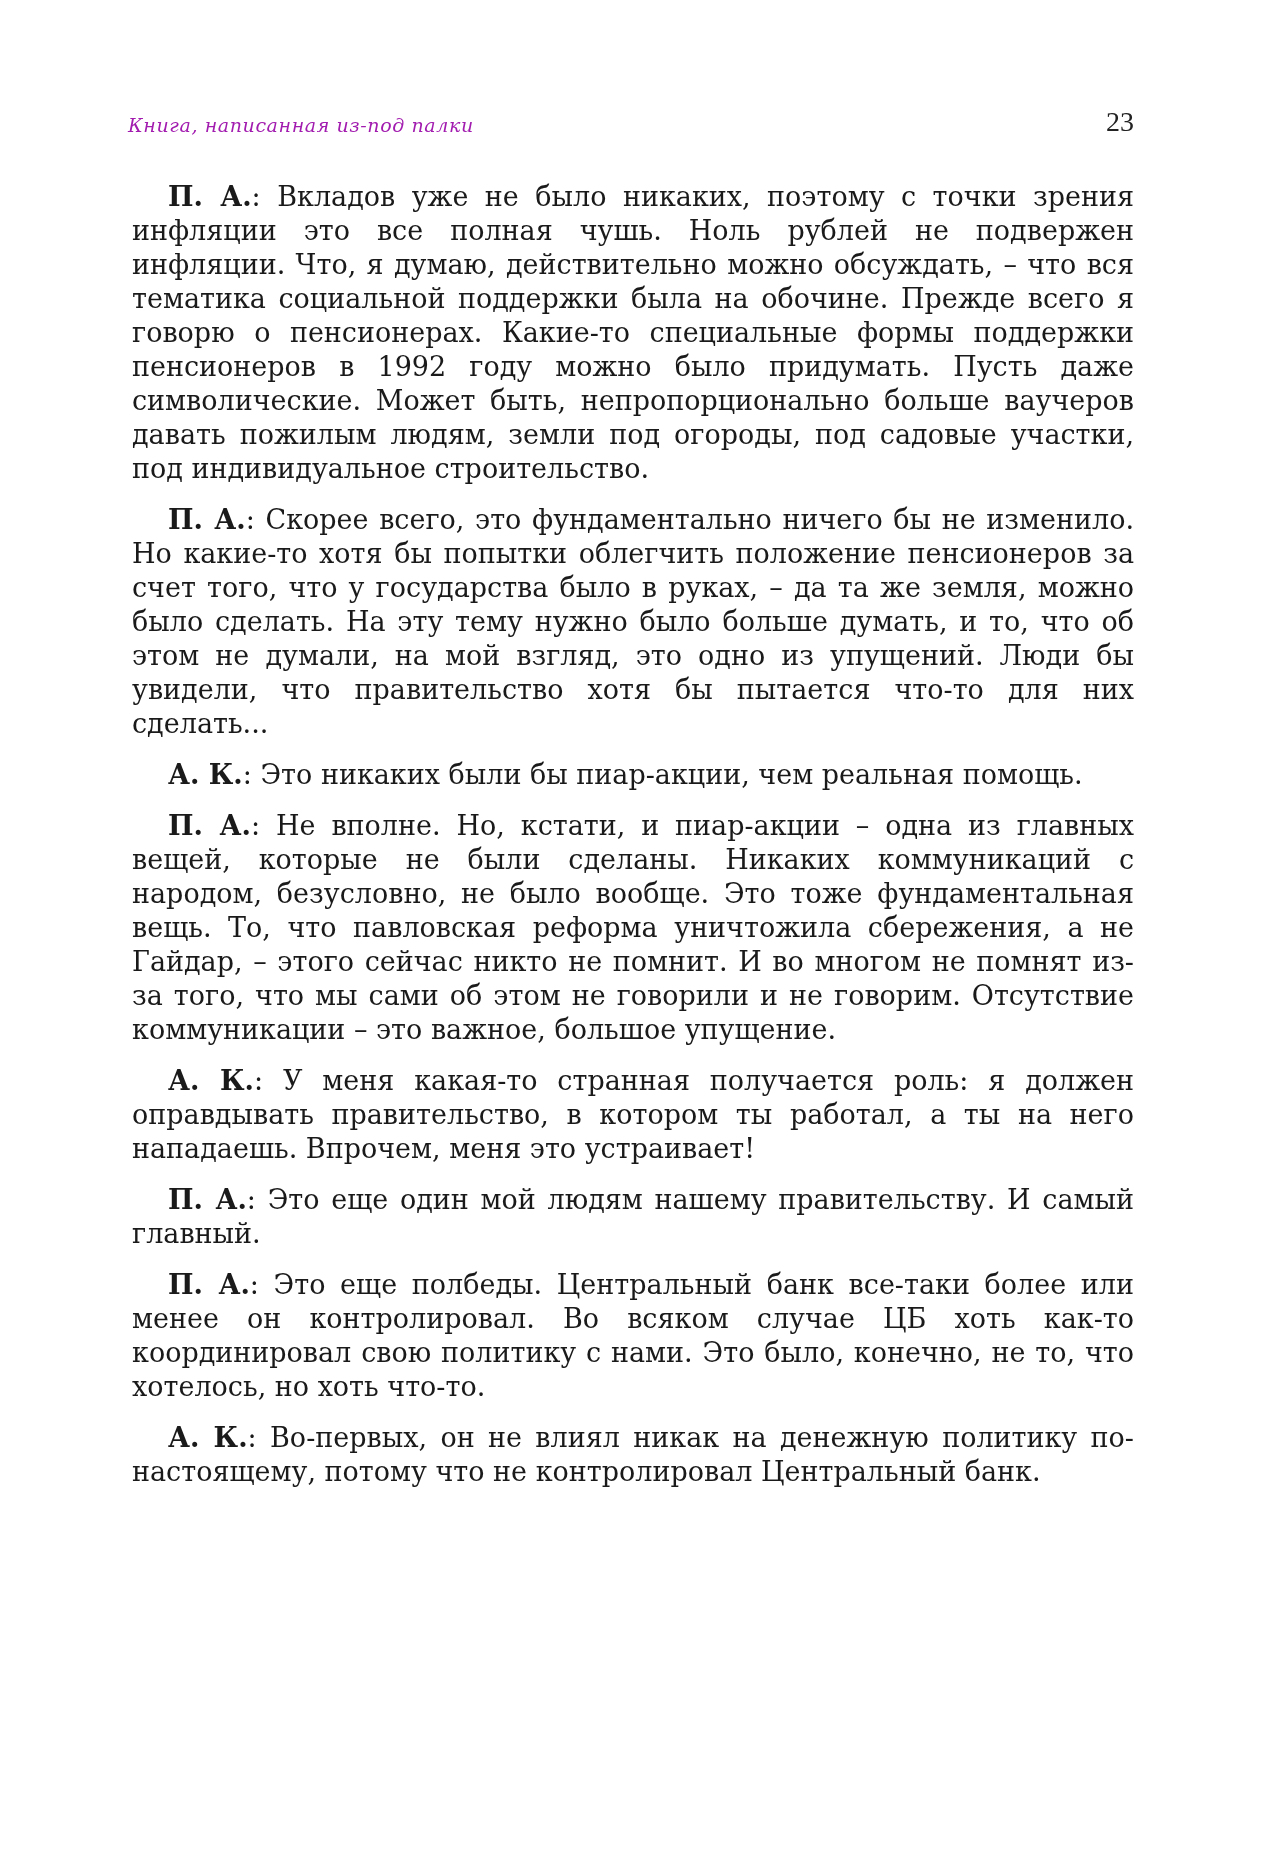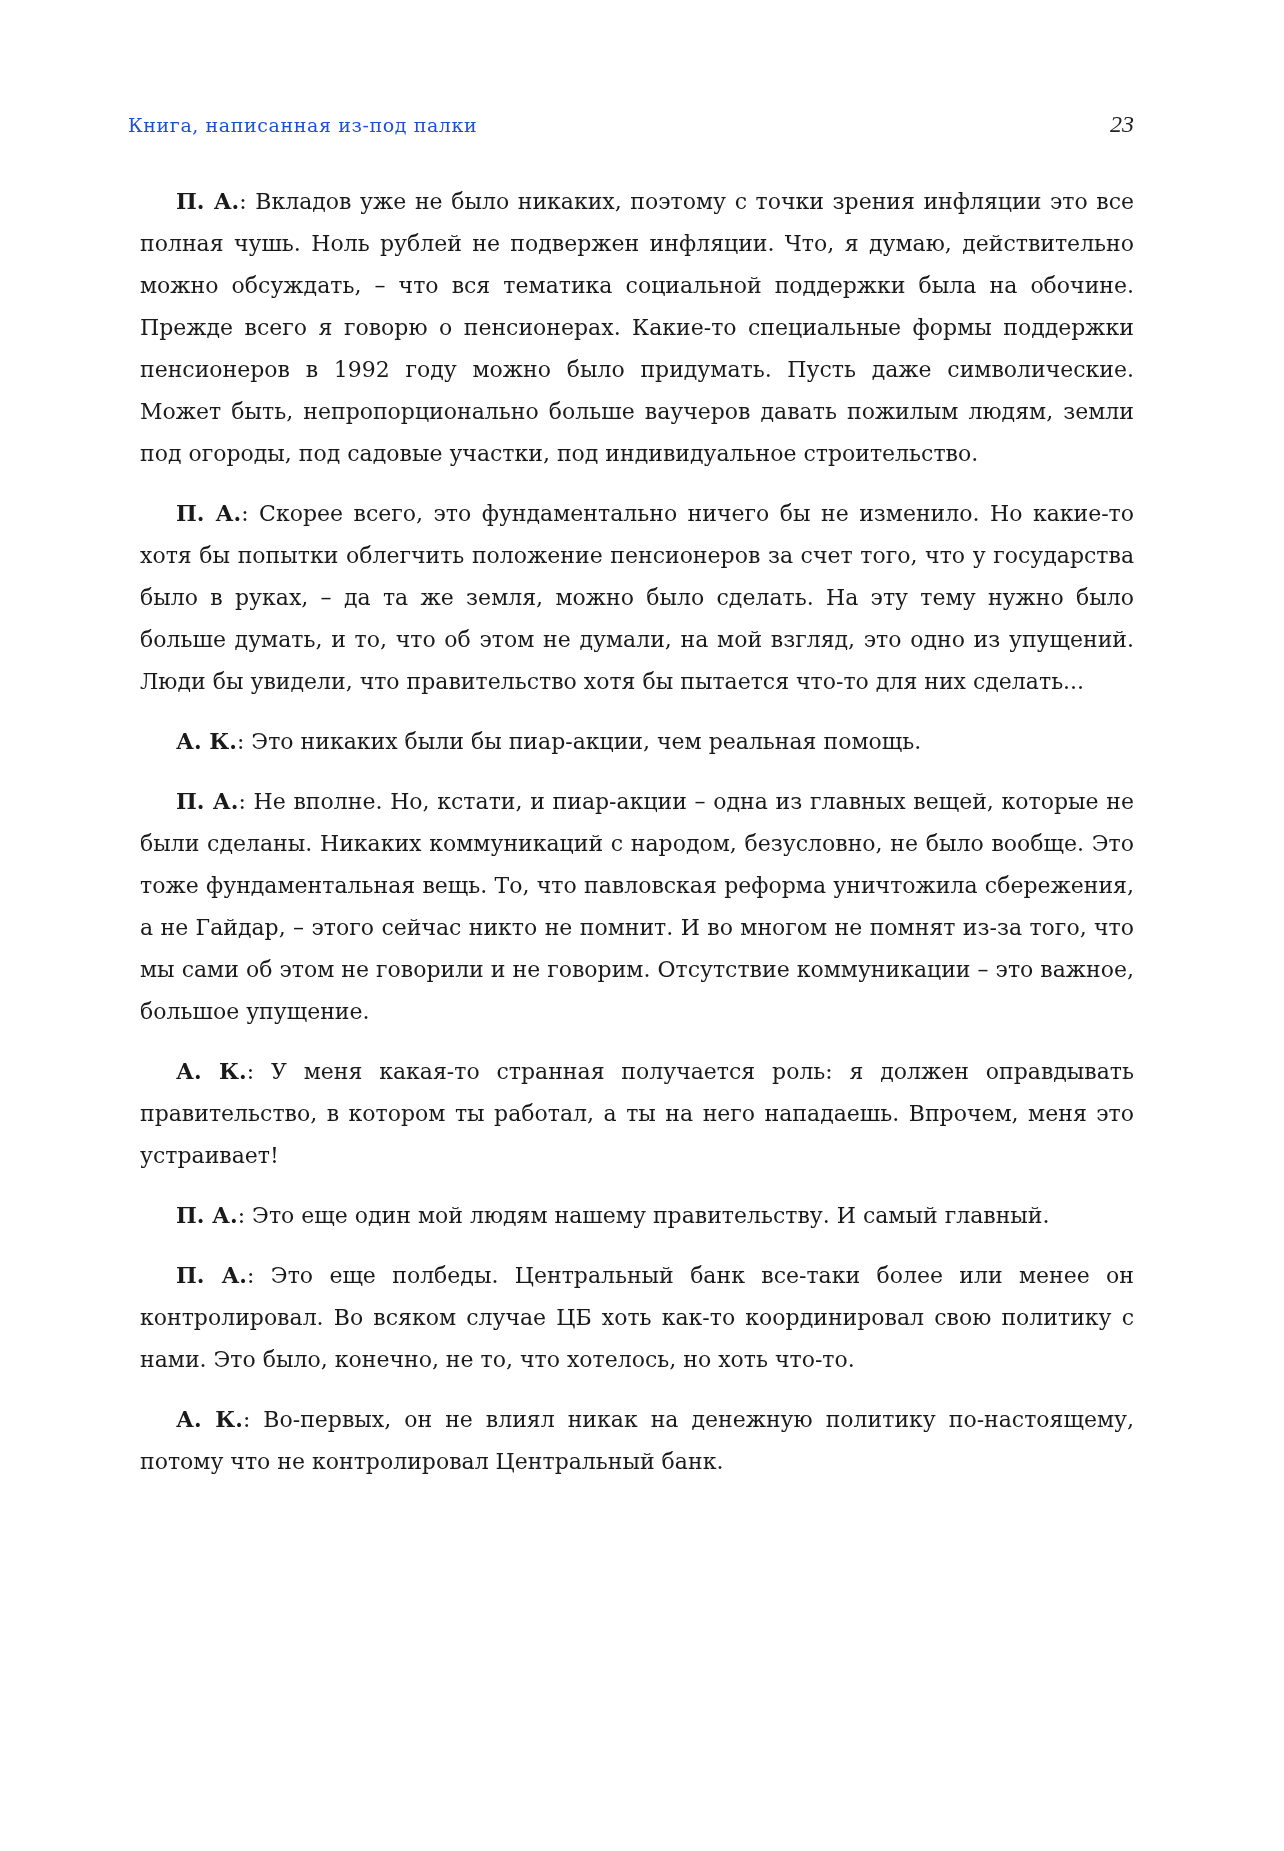--- a/index.html
+++ b/index.html
@@ -1,25 +1,25 @@
 <!DOCTYPE html>
 <html><head>
 <meta charset="utf-8">
 <style>
   html, body { margin:0; padding:0; background:#ffffff; }
   body { width:1284px; height:1851px; position:relative; overflow:hidden; }
   .page { position:absolute; left:128px; top:0; width:1006px; color:#1a1a1a;
           font-family:"DejaVu Serif","Liberation Serif",serif; }
   .running-head { position:absolute; top:104px; left:0; width:1006px; height:32px; }
-  .head-title { position:absolute; left:0; bottom:0; font-size:19px; letter-spacing:0.6px; color:#1d4ed8;
-                font-family:"DejaVu Serif","Liberation Serif",serif; }
-  .page-num { position:absolute; right:0; bottom:-2px; font-size:24px; color:#222;
-              font-family:"Liberation Serif",serif; font-style:italic; }
+  .head-title { position:absolute; left:0; bottom:0; font-size:19px; letter-spacing:0.6px; color:#a21caf;
+                font-family:"DejaVu Serif","Liberation Serif",serif;font-style:italic; }
+  .page-num { position:absolute; right:0; bottom:-2px; font-size:28px; color:#222;
+              font-family:"Liberation Serif",serif; }
   .body { position:absolute; top:180px; left:0; width:1006px; }
-  p.para { margin:0 0 17px 12px; font-size:22px; line-height:42px; text-align:justify;
+  p.para { margin:0 0 17px 4px; font-size:27px; line-height:34px; text-align:justify;
            text-indent:36px; hyphens:manual; }
   p.cont { margin-top:-17px; }
   .speaker { font-weight:bold; }
 </style>
 </head>
 <body>
 
 <div class="page">
   <div class="running-head">
     <span class="head-title">Книга, написанная из-под палки</span>

